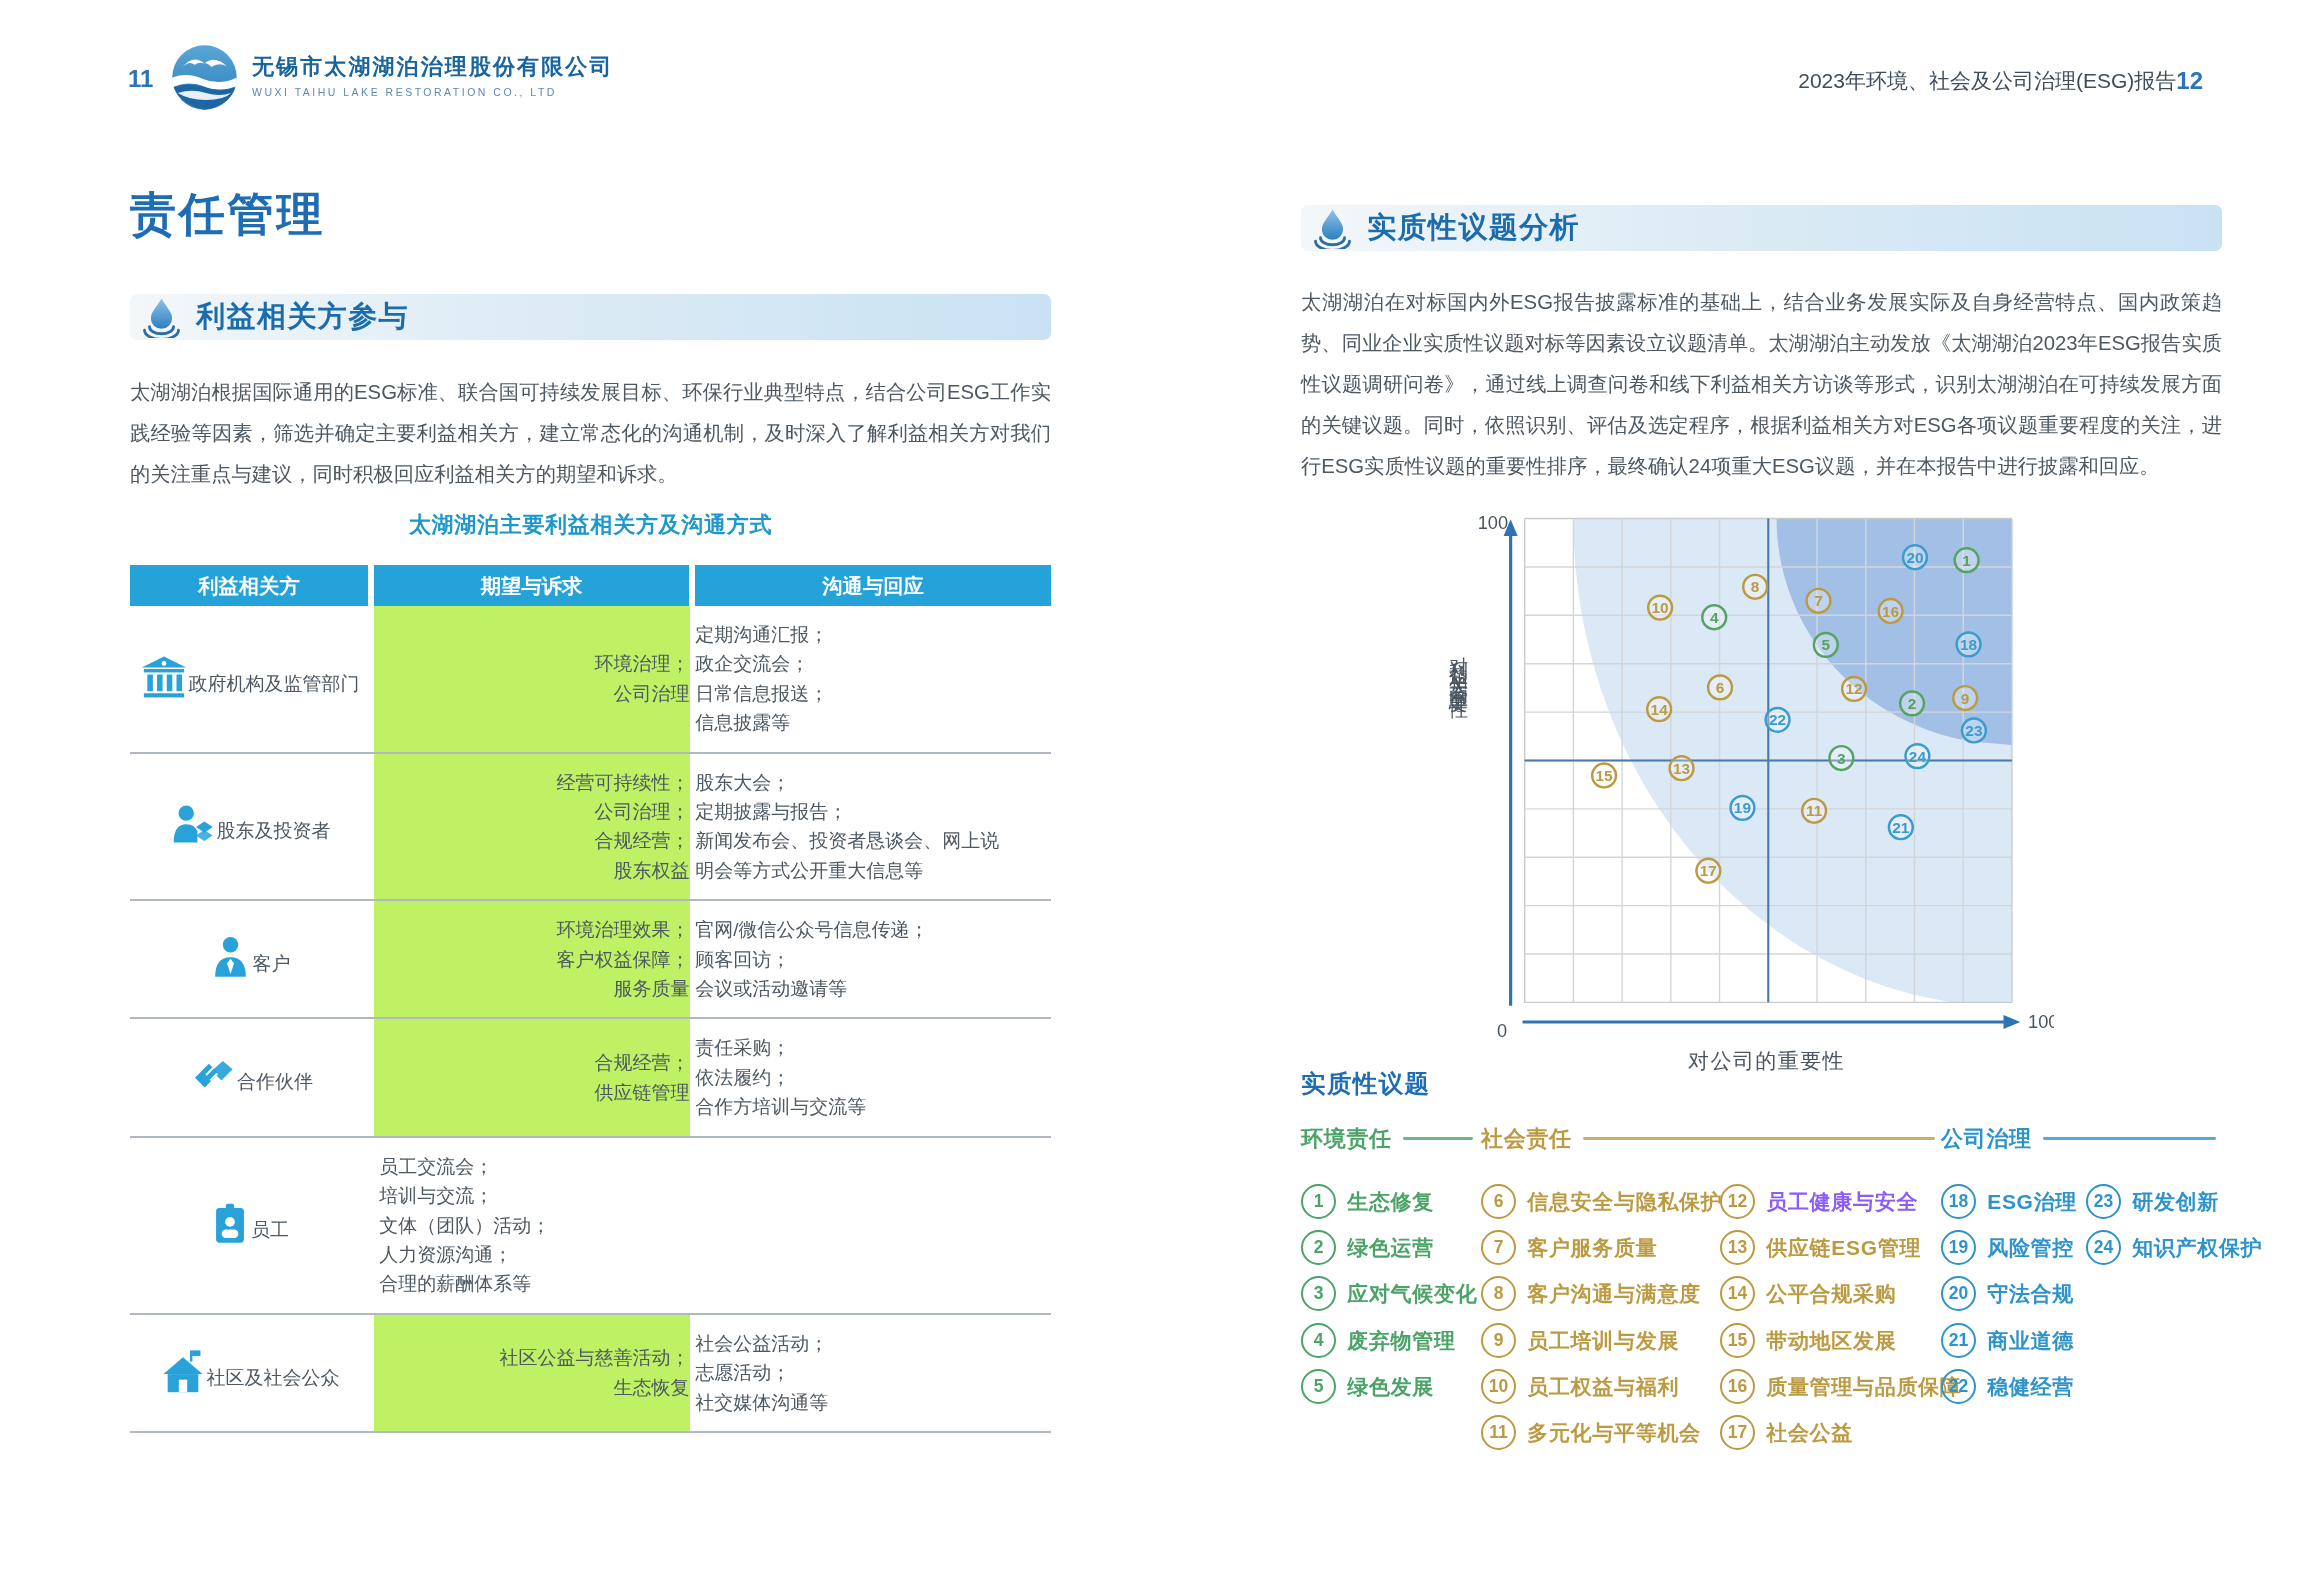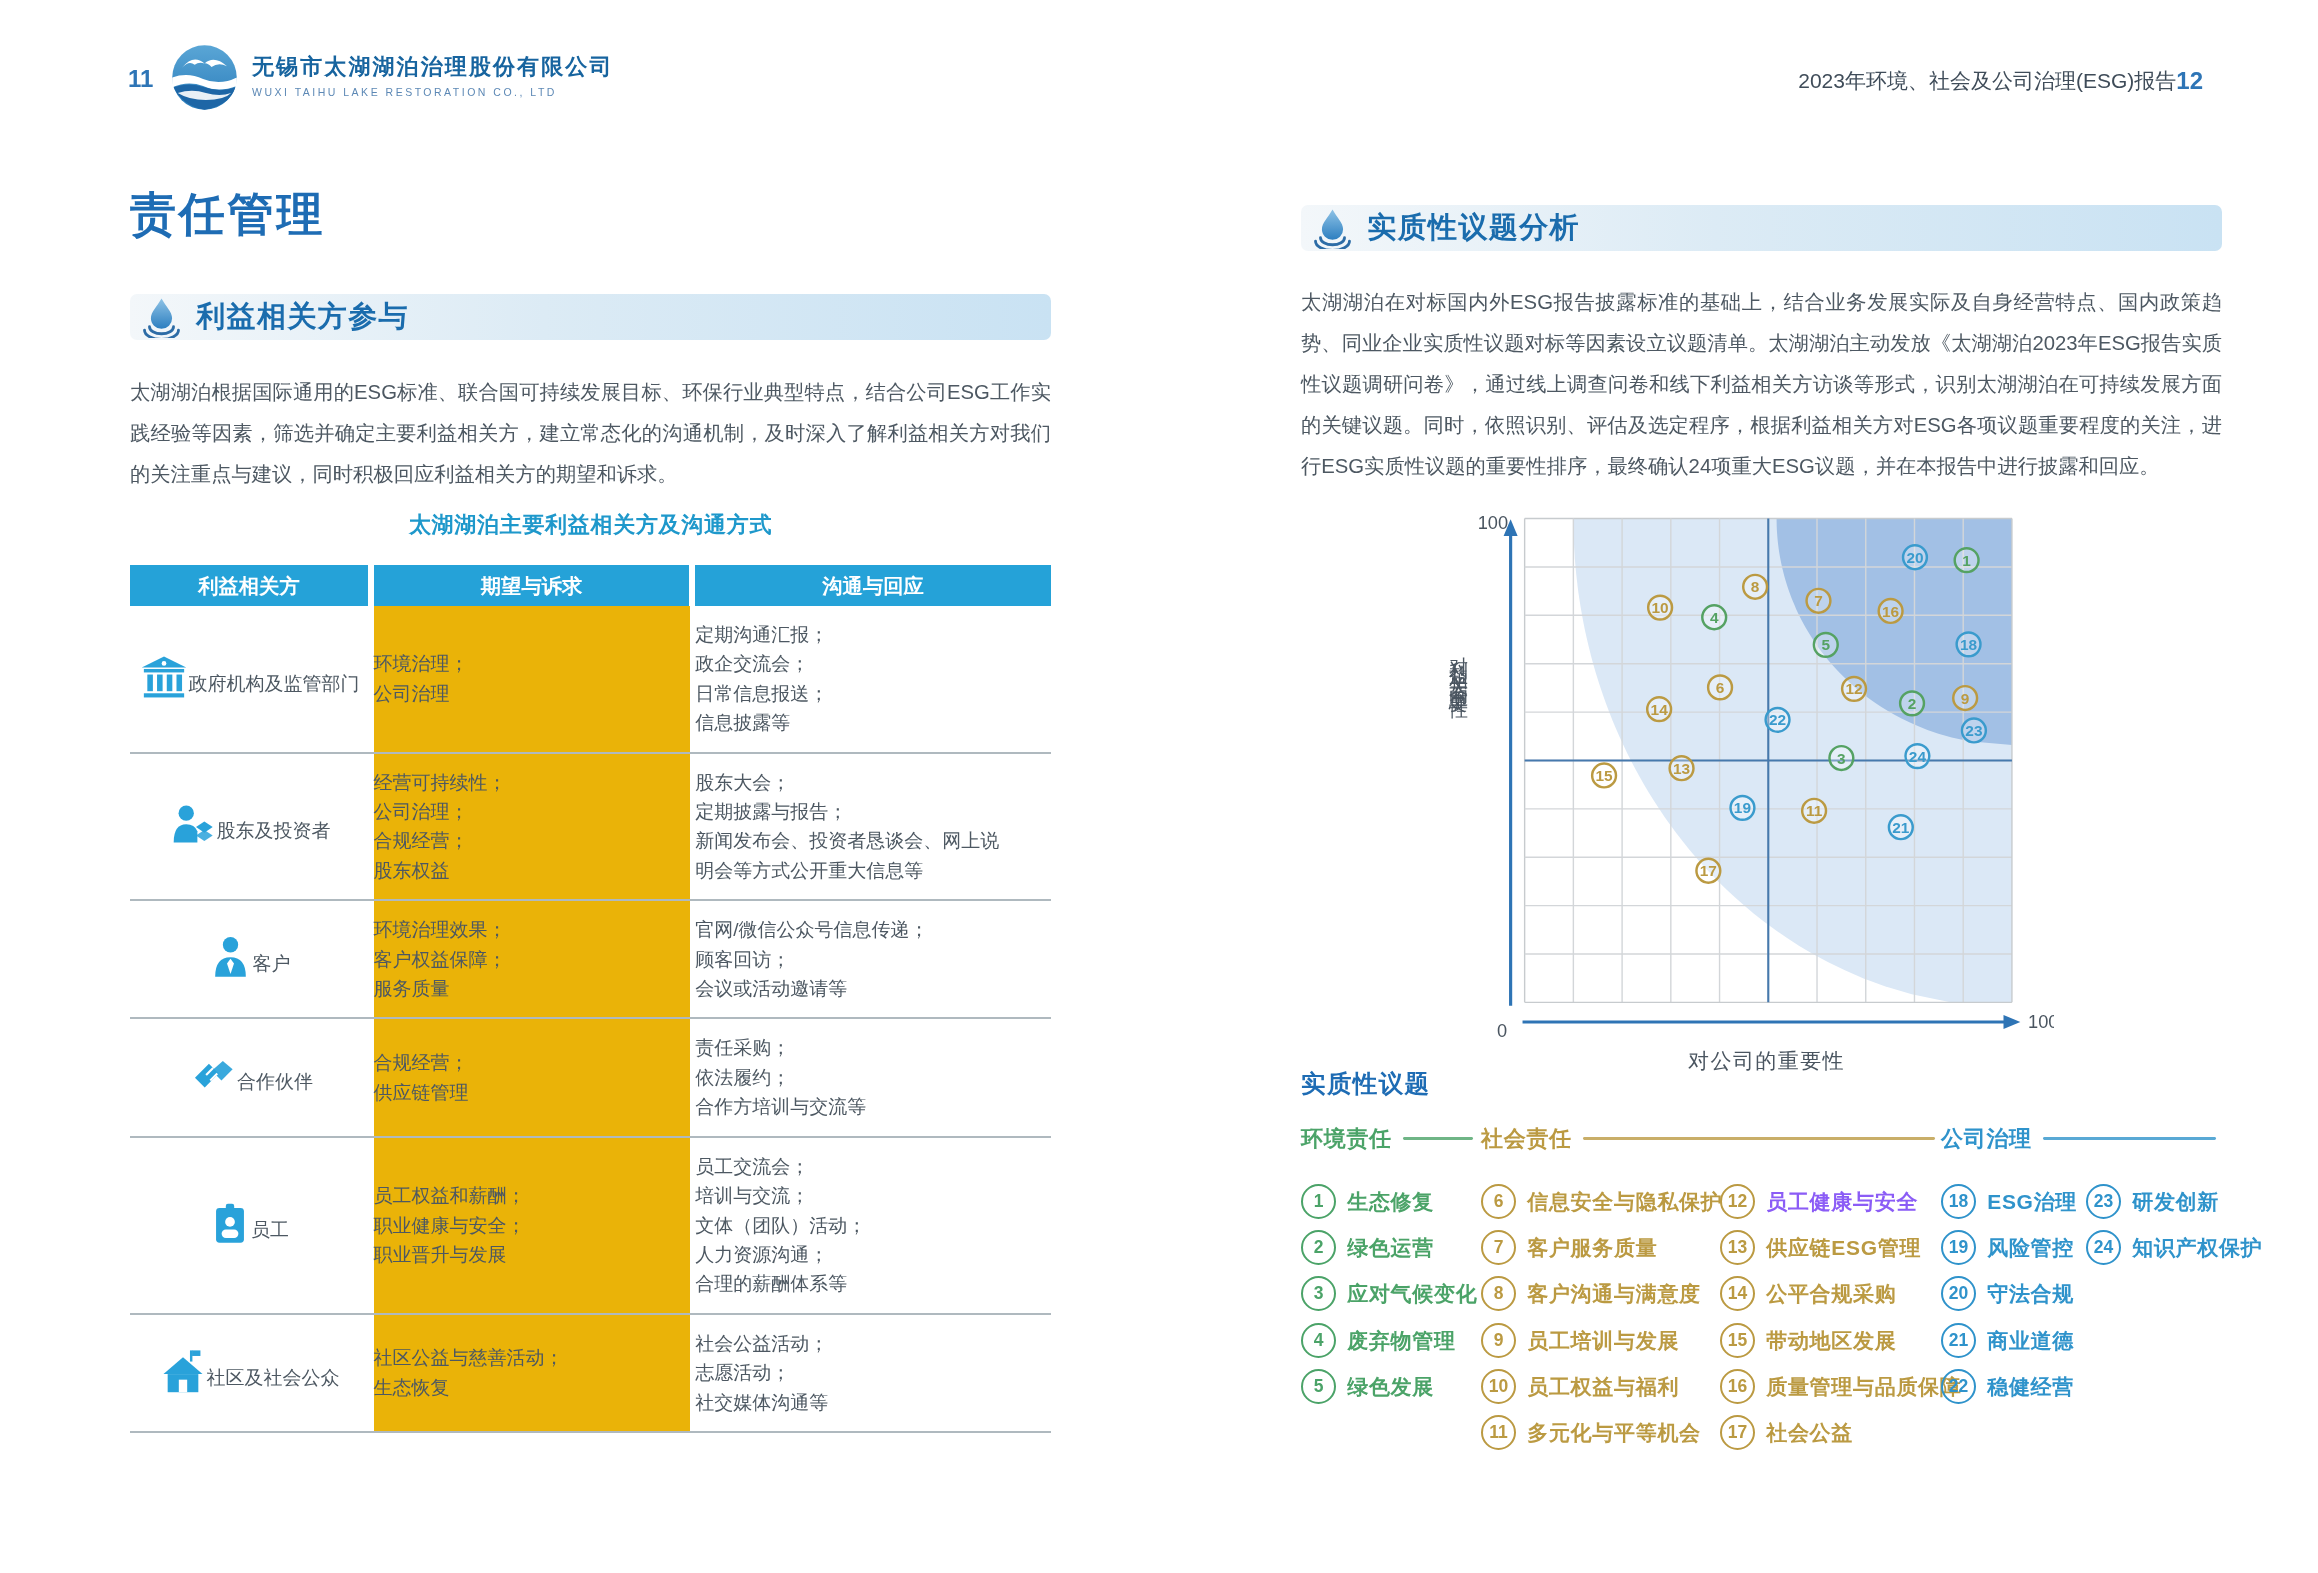--- a/index.html
+++ b/index.html
@@ -21,22 +21,22 @@
   .banner .ttl{font-size:29px;font-weight:bold;color:#1a6cad;margin-left:14px;letter-spacing:1.4px;}
   .intro{width:921px;font-size:20.3px;line-height:41px;text-align:justify;color:#4d5862;}
   .tbl-title{width:921px;text-align:center;font-size:22px;font-weight:bold;color:#1e98cb;letter-spacing:0.7px;}
 
   .t-head{display:flex;width:921px;}
   .t-head .hc{background:#25a2d8;color:#fff;font-size:20.3px;font-weight:bold;height:41px;
               display:flex;align-items:center;justify-content:center;}
   .gap8{width:5.6px;background:#ffffff;flex:none;}
   .t-row{display:flex;width:921px;border-bottom:2.1px solid #afb9bf;}
   .t-c1{width:238px;flex:none;display:flex;flex-direction:row;align-items:center;justify-content:center;padding:8px 0;}
-  .t-c2{width:316px;flex:none;background:#eab308;display:flex;flex-direction:column;justify-content:center;
-        text-align:left;font-size:19px;line-height:29.4px;padding:14px 0;}
+  .t-c2{width:316px;flex:none;background:#bef264;display:flex;flex-direction:column;justify-content:center;
+        text-align:right;font-size:19px;line-height:29.4px;padding:14px 0;}
   .t-c3{width:356px;flex:none;display:flex;flex-direction:column;justify-content:center;
         text-align:left;font-size:19px;line-height:29.4px;padding:14px 0;}
   .stk-label{font-size:19px;color:#4d5862;margin-top:9.8px;}
 
   
   .y-axis-label{writing-mode:vertical-lr;font-size:19px;color:#4a5560;letter-spacing:4.9px;}
   .topics-h{font-size:24.5px;font-weight:bold;color:#1e6cb4;letter-spacing:1.4px;}
   .lg-header{display:flex;align-items:center;}
   .lg-name{font-size:22px;font-weight:bold;letter-spacing:0.7px;white-space:nowrap;}
   .lg-line{height:2.8px;flex:1;margin-left:11.2px;border-radius:1.4px;opacity:.8;}
@@ -210,25 +210,20 @@
         <div class="t-c1">
           <span><svg width="42" height="46" viewBox="0 0 60 66" fill="#29a2da">
               <rect x="10" y="10" width="40" height="50" rx="5"></rect>
               <rect x="24" y="4" width="12" height="10" rx="3"></rect>
               <circle cx="30" cy="30" r="7" fill="#fff"></circle>
               <rect x="18" y="41" width="24" height="12" rx="6" fill="#fff"></rect>
             </svg></span>
           <div class="stk-label">员工</div>
         </div>
         <div class="gap8" style="background: transparent;"></div>
-        <div class="t-c2">
-          <div>员工权益和薪酬；</div>
-          <div>职业健康与安全；</div>
-          <div>职业晋升与发展</div>
-        </div>
         <div class="gap8" style="background: transparent;"></div>
         <div class="t-c3">
           <div>员工交流会；</div>
           <div>培训与交流；</div>
           <div>文体（团队）活动；</div>
           <div>人力资源沟通；</div>
           <div>合理的薪酬体系等</div>
         </div>
       </div>
       <div class="t-row">

